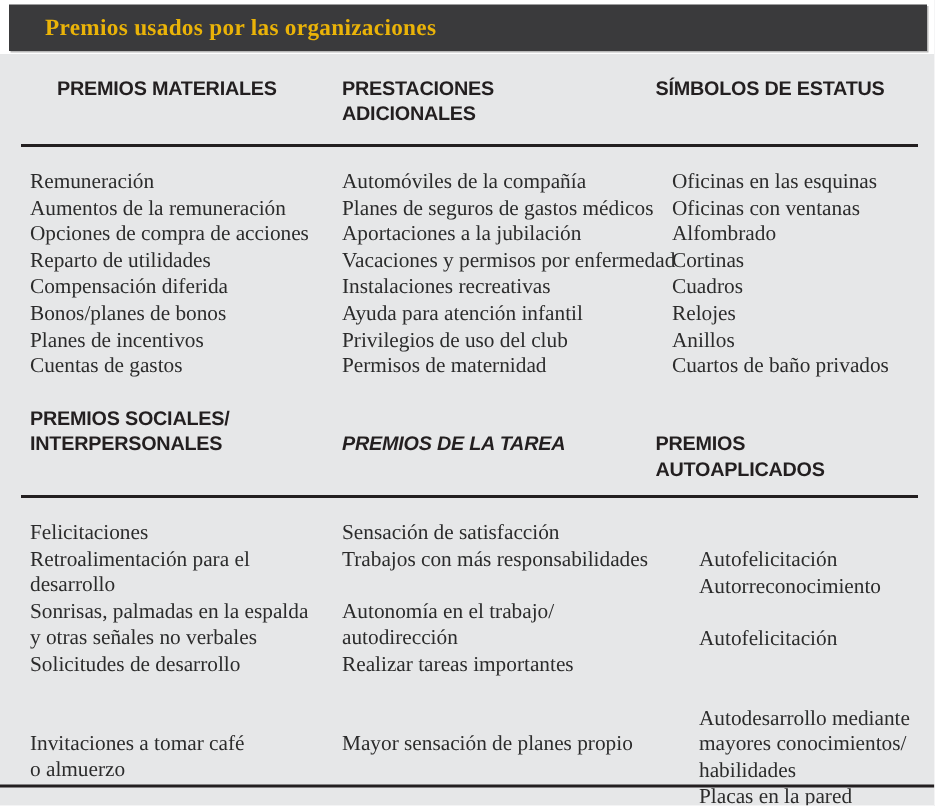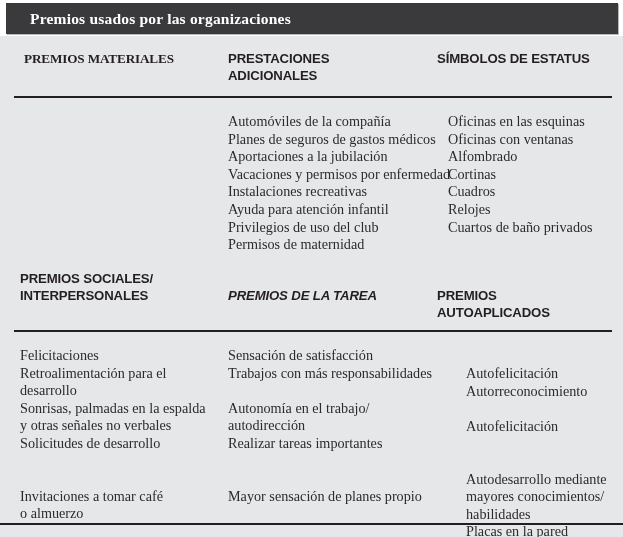--- a/index.html
+++ b/index.html
@@ -35,21 +35,21 @@
     height: 31px;
     background: #3a3a3c;
     box-sizing: border-box;
     box-shadow: 1px 1px 0 0 #b8b8b8;
   }
   .titlebar-text {
     position: absolute;
     left: 24px;
     top: 50%;
     transform: translateY(-50%);
-    color: #ffffff;
+    color: #eab308;
     font-family: "Liberation Serif", "DejaVu Serif", serif;
     font-weight: bold;
     font-size: 15.5px;
     letter-spacing: 0.2px;
     white-space: nowrap;
   }
 
   
   .rule {
     position: absolute;
@@ -99,48 +99,59 @@
 <body>
 
 <div id="figure">
 
   <div class="titlebar-wrap">
     <div class="titlebar">
       <div class="titlebar-text">Premios usados por las organizaciones</div>
     </div>
   </div>
 
-  <div class="col-head" style="left:24px;  top:50px;font-family:Liberation Serif, serif;">PREMIOS MATERIALES</div>
+  <div class="col-head" style="left:38px;  top:50px;">PREMIOS MATERIALES</div>
 
   <div class="col-head" style="left:228px; top:50px;">PRESTACIONES
 ADICIONALES</div>
 
   <div class="col-head" style="left:437px; top:50px;">SÍMBOLOS DE ESTATUS</div>
 
   <div class="rule" style="top:96px;"></div>
 
+  <div class="col-body" style="left:20px; top:113px; width:200px;">
+    <p class="entry">Remuneración</p>
+    <p class="entry">Aumentos de la remuneración</p>
+    <p class="entry">Opciones de compra de acciones</p>
+    <p class="entry">Reparto de utilidades</p>
+    <p class="entry">Compensación diferida</p>
+    <p class="entry">Bonos/planes de bonos</p>
+    <p class="entry">Planes de incentivos</p>
+    <p class="entry">Cuentas de gastos</p>
+  </div>
 
   <div class="col-body" style="left:228px; top:113px; width:240px;">
     <p class="entry">Automóviles de la compañía</p>
     <p class="entry">Planes de seguros de gastos médicos</p>
     <p class="entry">Aportaciones a la jubilación</p>
     <p class="entry">Vacaciones y permisos por enfermedad</p>
     <p class="entry">Instalaciones recreativas</p>
     <p class="entry">Ayuda para atención infantil</p>
     <p class="entry">Privilegios de uso del club</p>
     <p class="entry">Permisos de maternidad</p>
   </div>
 
   <div class="col-body" style="left:448px; top:113px; width:150px;">
     <p class="entry">Oficinas en las esquinas</p>
     <p class="entry">Oficinas con ventanas</p>
     <p class="entry">Alfombrado</p>
     <p class="entry">Cortinas</p>
     <p class="entry">Cuadros</p>
     <p class="entry">Relojes</p>
+    <p class="entry">Anillos</p>
     <p class="entry">Cuartos de baño privados</p>
   </div>
 
   <div class="col-head" style="left:20px;  top:270px;">PREMIOS SOCIALES/
 INTERPERSONALES</div>
 
   <div class="col-head" style="left:228px; top:287px;font-style:italic;">PREMIOS DE LA TAREA</div>
 
   <div class="col-head" style="left:437px; top:287px;">PREMIOS
 AUTOAPLICADOS</div>

